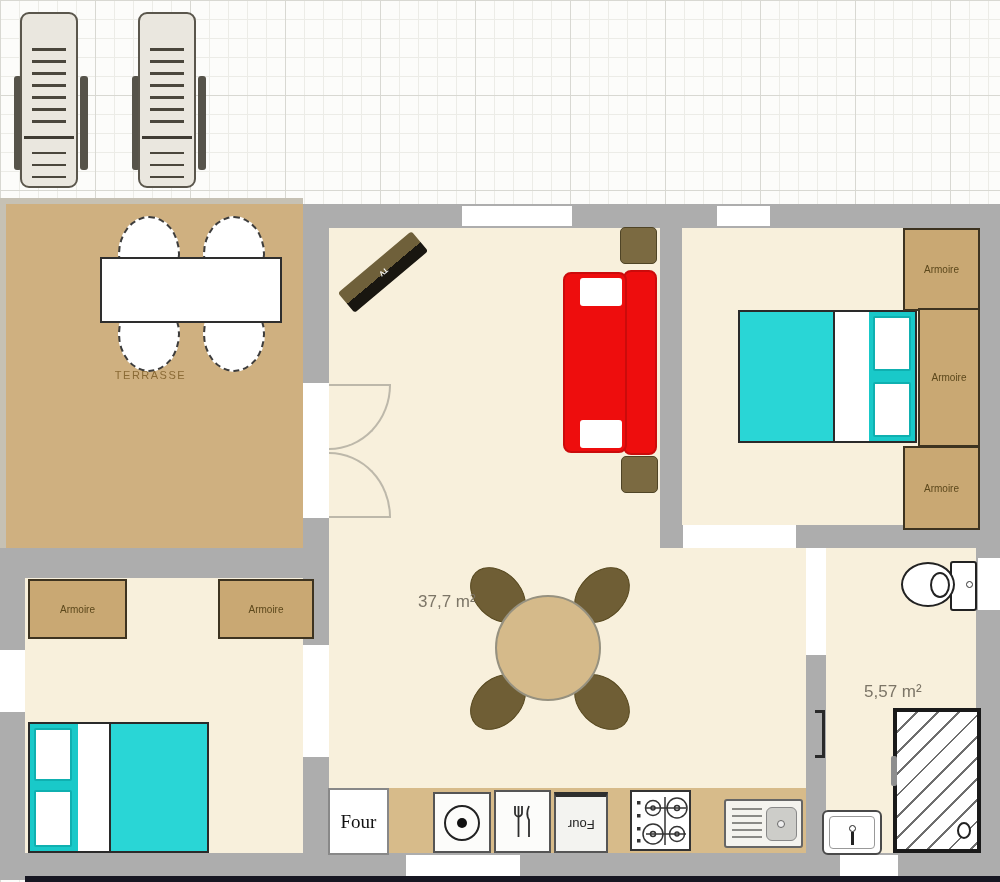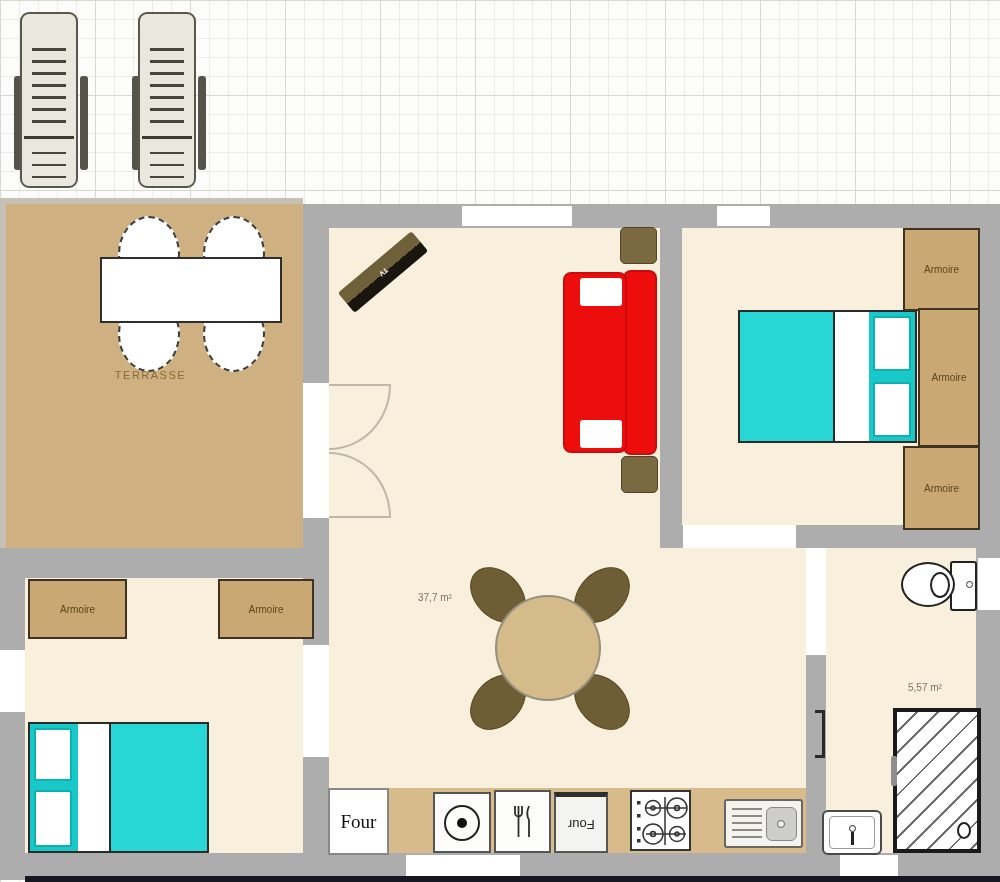--- a/index.html
+++ b/index.html
@@ -21,21 +21,21 @@
   .floor{position:absolute;background:var(--floor);}
   .terrace{background:var(--terrace);}
   .counter{background:var(--counter);}
   .wall{position:absolute;background:var(--wall);}
   .thinwall{position:absolute;background:#c6c1b4;}
   .win{position:absolute;background:#ffffff;}
   .open{position:absolute;background:#ffffff;}
   .armoire{position:absolute;background:var(--wardrobe);border:2px solid #3d3320;
     display:flex;align-items:center;justify-content:center;
     font-size:10px;color:var(--wardrobe-text);}
-  .arealabel{position:absolute;font-size:10px;color:var(--area-text);}
+  .arealabel{position:absolute;font-size:17px;color:var(--area-text);}
   .tlabel{position:absolute;font-size:11px;letter-spacing:1.5px;color:var(--terrace-text);text-align:center;}
   .chair-oval{position:absolute;width:58px;height:72px;border:2px dashed #3c3c3c;border-radius:50%;background:#fff;}
   .dchair{position:absolute;width:62px;height:44px;background:var(--chair);border:1px solid #57481f;border-radius:50%;}
   .appl{position:absolute;background:#fcfcfa;border:2px solid #555;box-sizing:border-box;}
   .lounger{position:absolute;width:74px;height:182px;}
   .lounger .body{position:absolute;left:6px;top:2px;width:58px;height:176px;background:#eae7df;
     border:2px solid #5a564c;border-radius:9px;box-sizing:border-box;}
   .lounger .arm{position:absolute;top:66px;width:8px;height:94px;background:#56534a;border-radius:3px;}
   .lounger .slats{position:absolute;left:10px;width:34px;
     background:repeating-linear-gradient(to bottom,#4a463c 0 2.5px,transparent 2.5px 12px);}
@@ -169,21 +169,21 @@
     </div>
     <div class="abs" style="left:79px;top:0;width:98px;height:127px;background:var(--bed);border-left:2px solid #2a2a2a;box-sizing:border-box;"></div>
   </div>
 
   <div class="abs" style="left:950px;top:561px;width:27px;height:50px;background:#fff;border:2px solid #222;border-radius:3px;box-sizing:border-box;">
     <div class="abs" style="left:14px;top:18px;width:7px;height:7px;border:1.5px solid #333;border-radius:50%;box-sizing:border-box;"></div>
   </div>
   <div class="abs" style="left:901px;top:562px;width:54px;height:45px;background:#fff;border:2px solid #222;border-radius:50%;box-sizing:border-box;">
     <div class="abs" style="left:27px;top:8px;width:20px;height:26px;border:2px solid #222;border-radius:50%;box-sizing:border-box;"></div>
   </div>
-  <div class="arealabel" style="left:908px;top:682px;">5,57 m²</div>
+  <div class="arealabel" style="left:864px;top:682px;">5,57 m²</div>
   <div class="abs" style="left:893px;top:708px;width:88px;height:145px;background:#fff repeating-linear-gradient(135deg,transparent 0 13px,#6e6e6e 13px 15px);border:4px solid #1a1a1a;box-sizing:border-box;">
     <div class="abs" style="left:-6px;top:44px;width:6px;height:30px;background:#8e8e8e;border-radius:2px;"></div>
     <div class="abs" style="left:60px;top:110px;width:14px;height:17px;background:#fff;border:2px solid #222;border-radius:50%;box-sizing:border-box;"></div>
   </div>
   <div class="abs" style="left:822px;top:810px;width:60px;height:45px;background:#fff;border:2px solid #4a4a4a;border-radius:6px;box-sizing:border-box;">
     <div class="abs" style="left:5px;top:4px;width:46px;height:33px;border:1.5px solid #999;border-radius:4px;box-sizing:border-box;"></div>
     <div class="abs" style="left:25px;top:13px;width:7px;height:7px;border:1.5px solid #222;border-radius:50%;box-sizing:border-box;"></div>
     <div class="abs" style="left:27px;top:20px;width:3px;height:13px;background:#222;"></div>
   </div>
 

